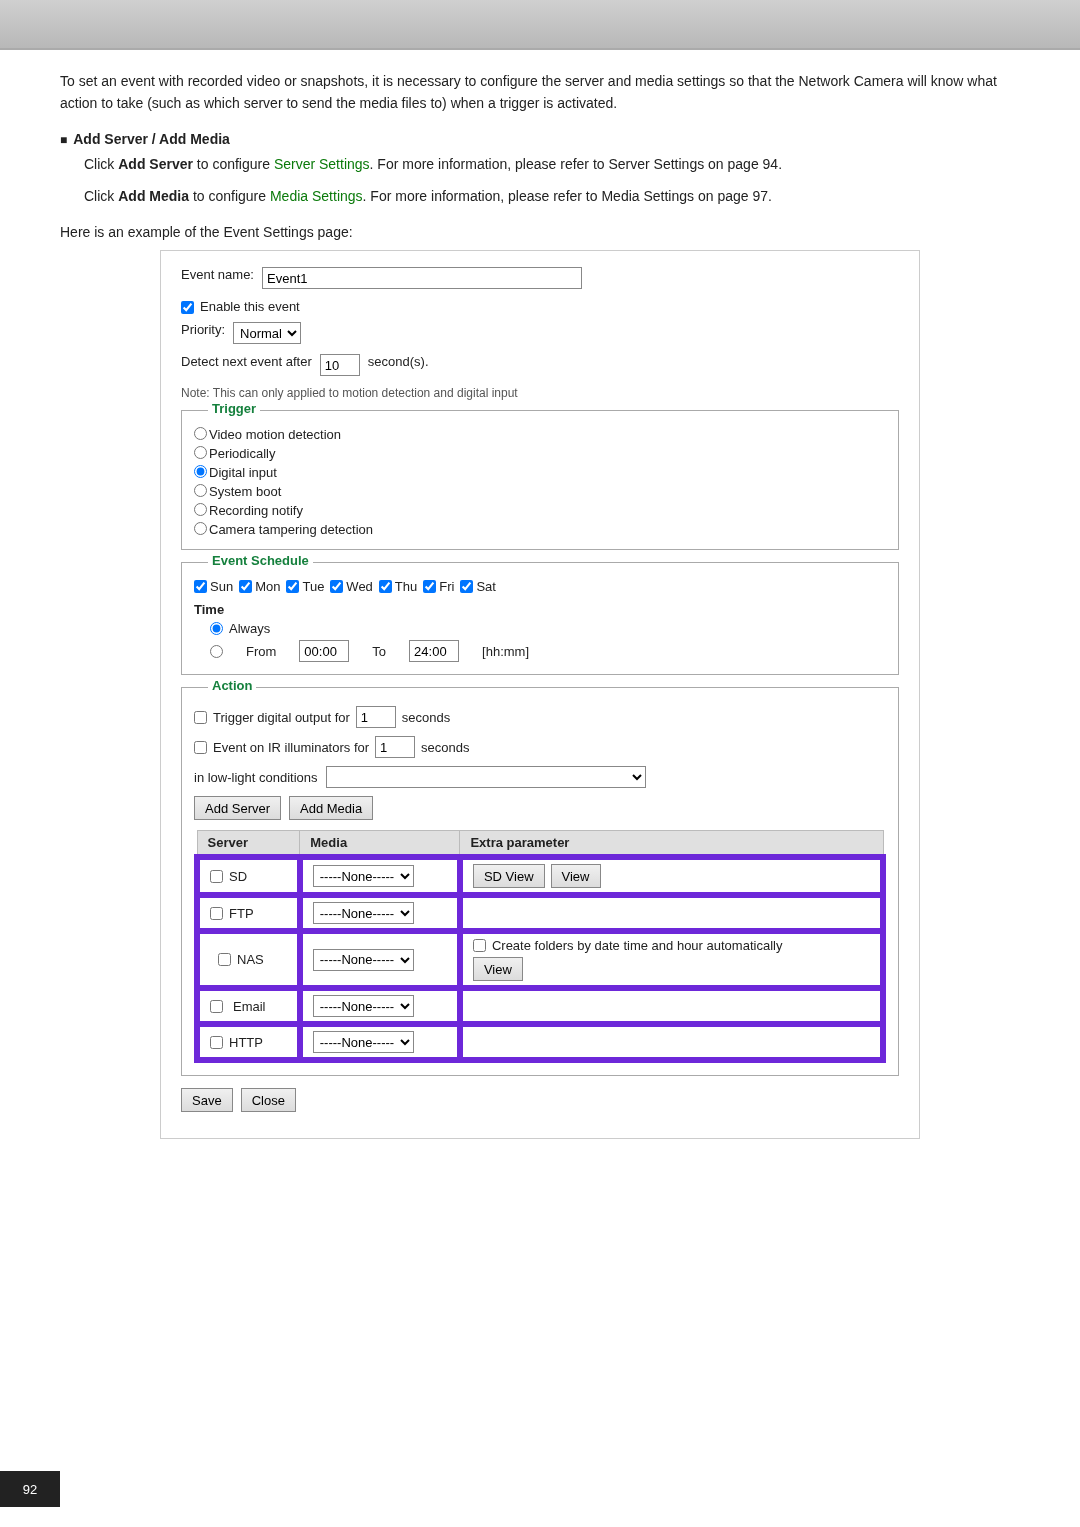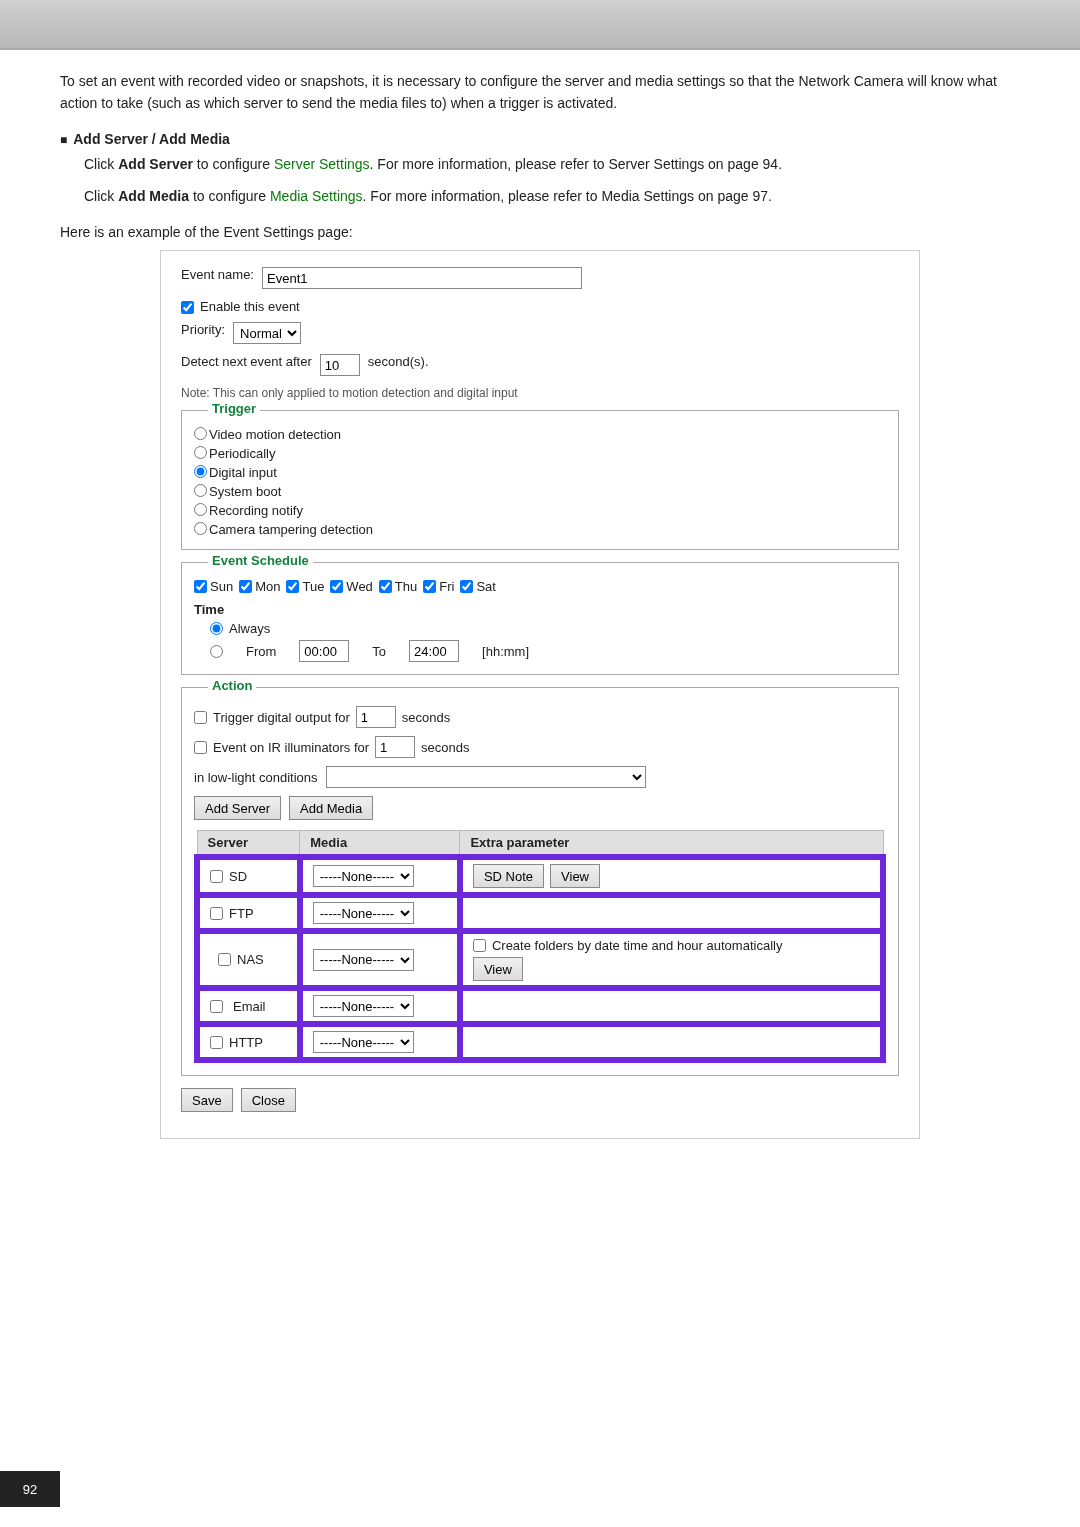--- a/index.html
+++ b/index.html
@@ -401,21 +401,21 @@
                   <span>SD</span>
                 </div>
               </td>
               <td>
                 <select class="dropdown">
                   <option>-----None-----</option>
                 </select>
               </td>
               <td>
                 <div class="extra-cell">
-                  <button class="btn">SD Note</button>
+                  <button class="btn">SD View</button>
                   <button class="btn">View</button>
                 </div>
               </td>
             </tr>
             <tr>
               <td>
                 <div style="display:flex;align-items:center;gap:6px;">
                   <input type="checkbox" style="">
                   <span>FTP</span>
                 </div>

